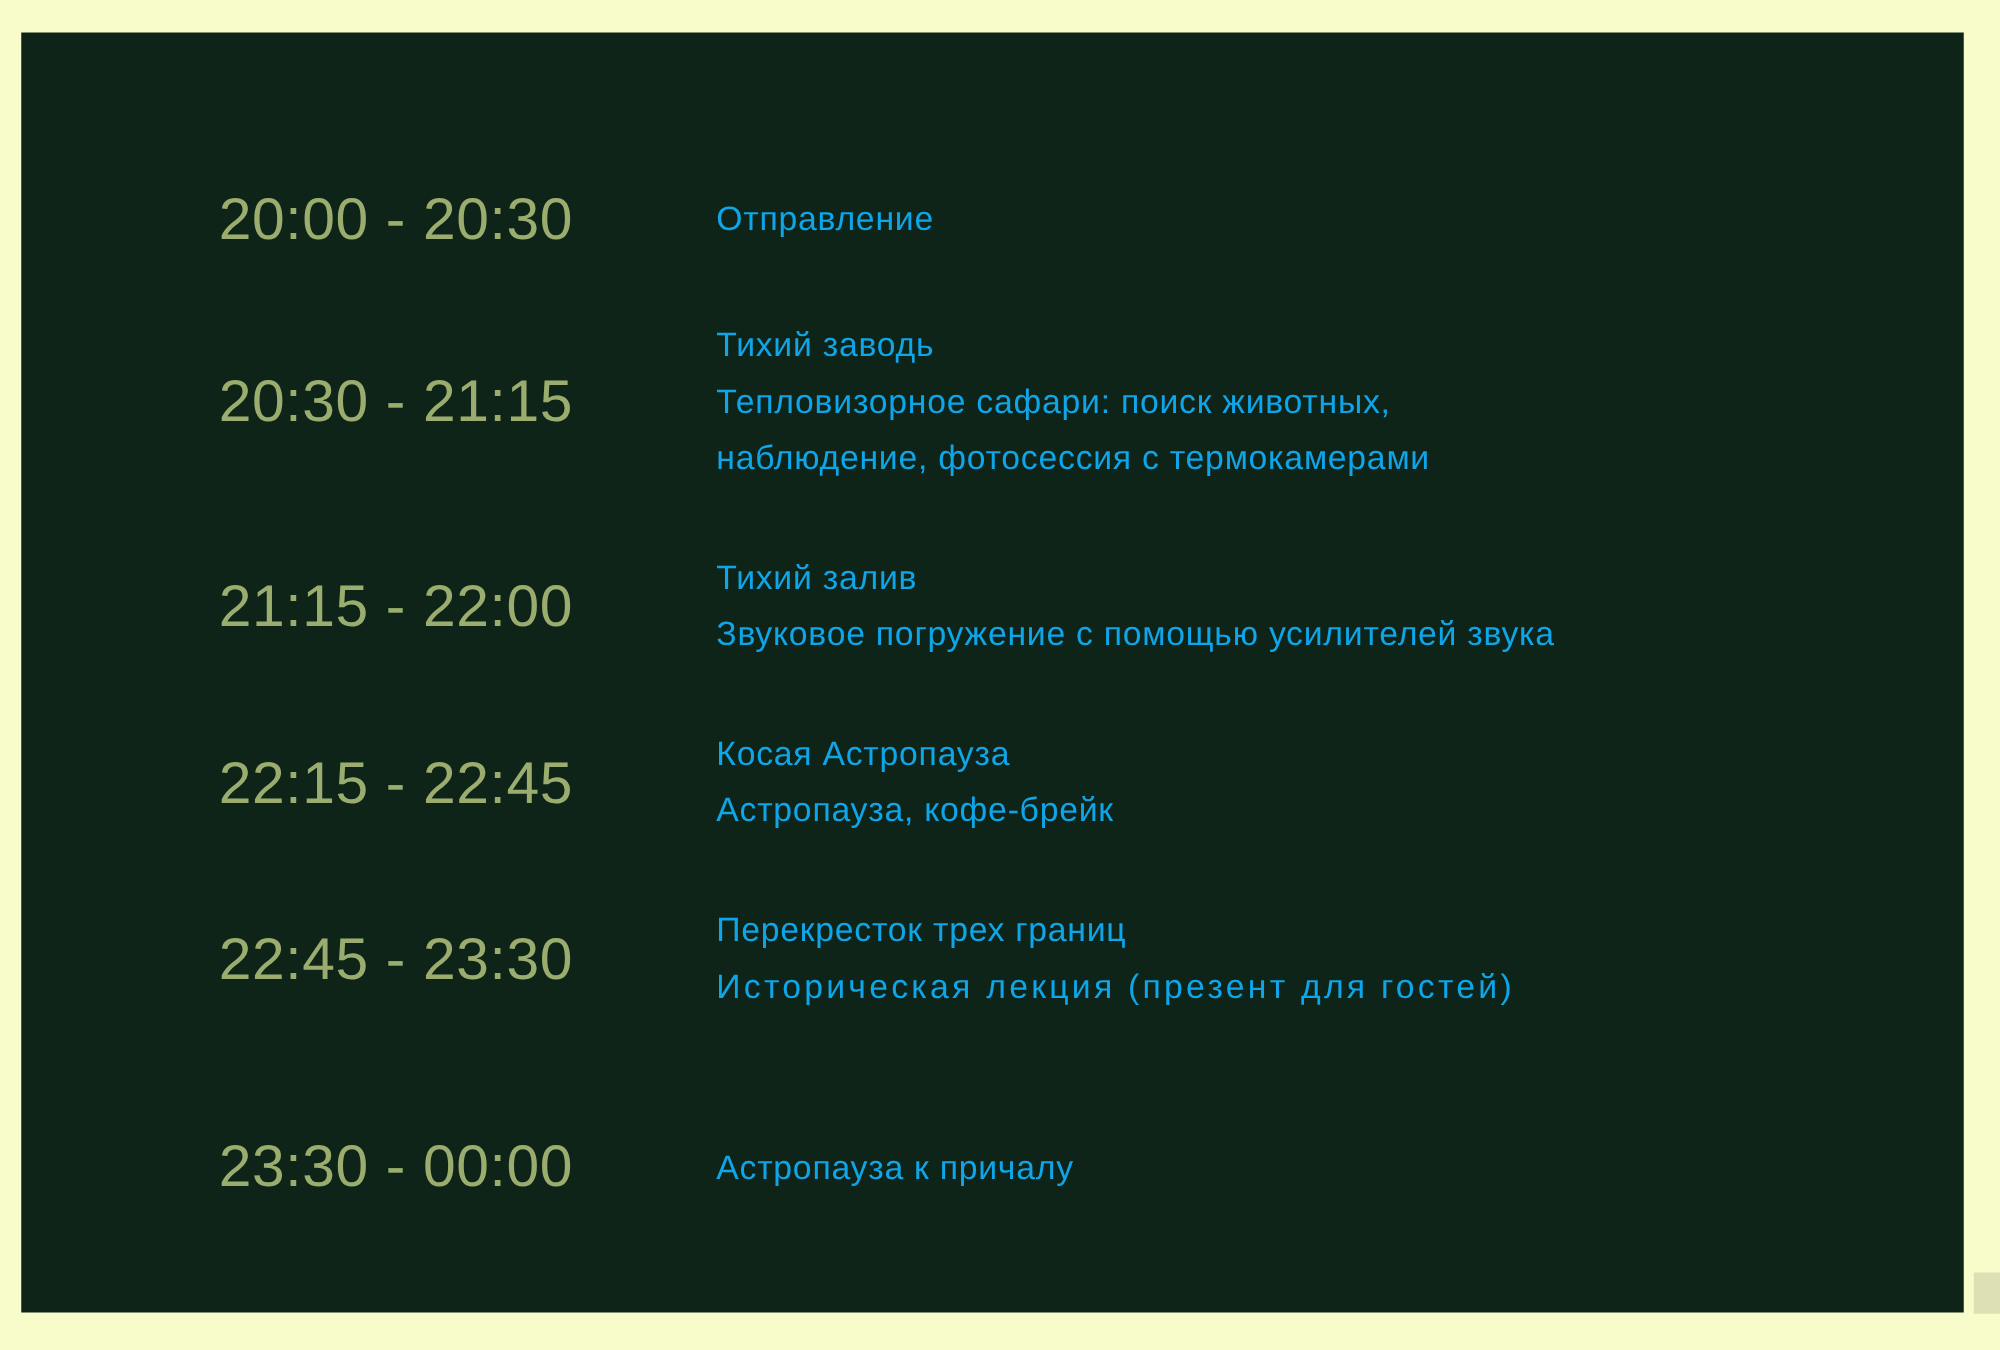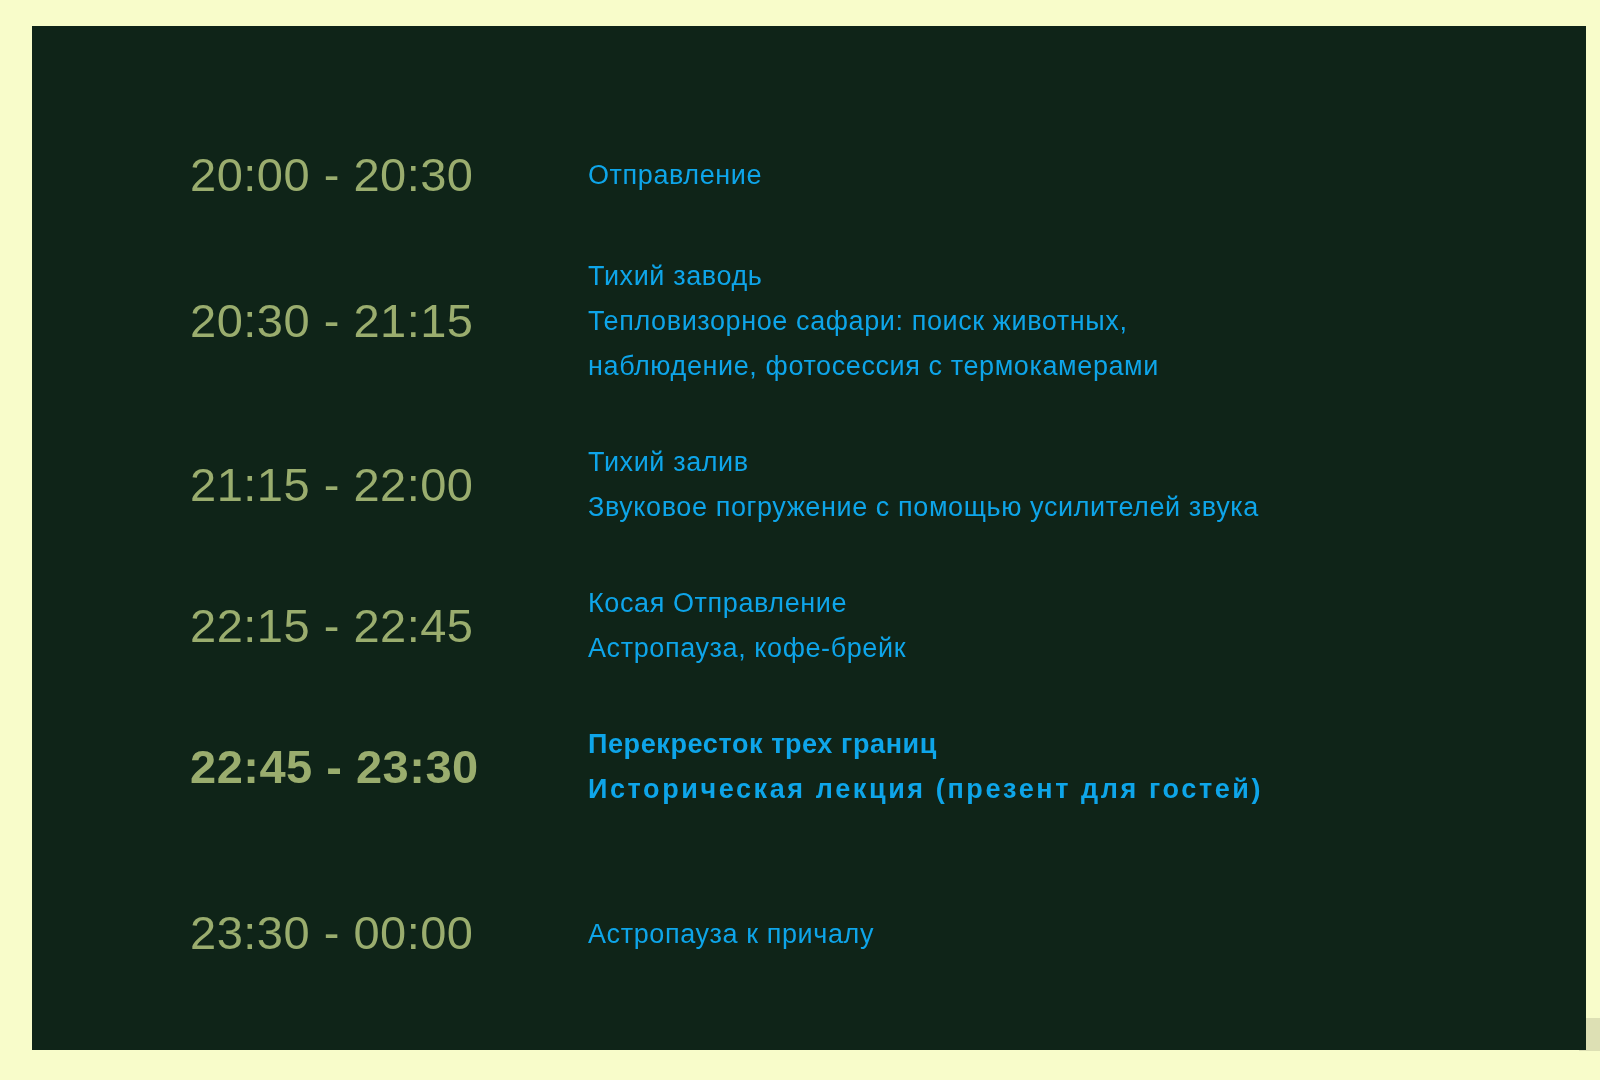--- a/index.html
+++ b/index.html
@@ -21,21 +21,21 @@
     position: absolute;
     left: 1579px;
     top: 1018px;
     width: 21px;
     height: 33px;
     background: #dde0b4;
   }
 
   #schedule-panel {
     position: absolute;
-    left: 32px;
+    left: 17px;
     top: 26px;
     width: 1554px;
     height: 1024px;
     background: #0f2418;
     box-sizing: border-box;
     padding: 96px 0 0 0;
     overflow: hidden;
   }
 
   #schedule-list {
@@ -78,21 +78,21 @@
   
   .row-line.wide-track {
     letter-spacing: 2.6px;
   }
 
   
   .schedule-row.r1 { height: 106px; }
   .schedule-row.r2 { height: 186px; }
   .schedule-row.r3 { height: 141px; }
   .schedule-row.r4 { height: 141px; }
-  .schedule-row.r5 { height: 141px; font-weight: bold; }
+  .schedule-row.r5 { height: 141px; }
   .schedule-row.r6 { height: 120px; align-items: flex-end; }
 </style>
 </head>
 <body>
 
 <div id="shadow-nub"></div>
 
 <div id="schedule-panel">
   <div id="schedule-list">
 
@@ -116,21 +116,21 @@
       <div class="row-time">21:15 - 22:00</div>
       <div class="row-body">
         <div class="row-line">Тихий залив</div>
         <div class="row-line">Звуковое погружение с помощью усилителей звука</div>
       </div>
     </div>
 
     <div class="schedule-row r4">
       <div class="row-time">22:15 - 22:45</div>
       <div class="row-body">
-        <div class="row-line">Косая Отправление</div>
+        <div class="row-line">Косая Астропауза</div>
         <div class="row-line">Астропауза, кофе-брейк</div>
       </div>
     </div>
 
     <div class="schedule-row r5">
       <div class="row-time">22:45 - 23:30</div>
       <div class="row-body">
         <div class="row-line">Перекресток трех границ</div>
         <div class="row-line wide-track">Историческая лекция (презент для гостей)</div>
       </div>

